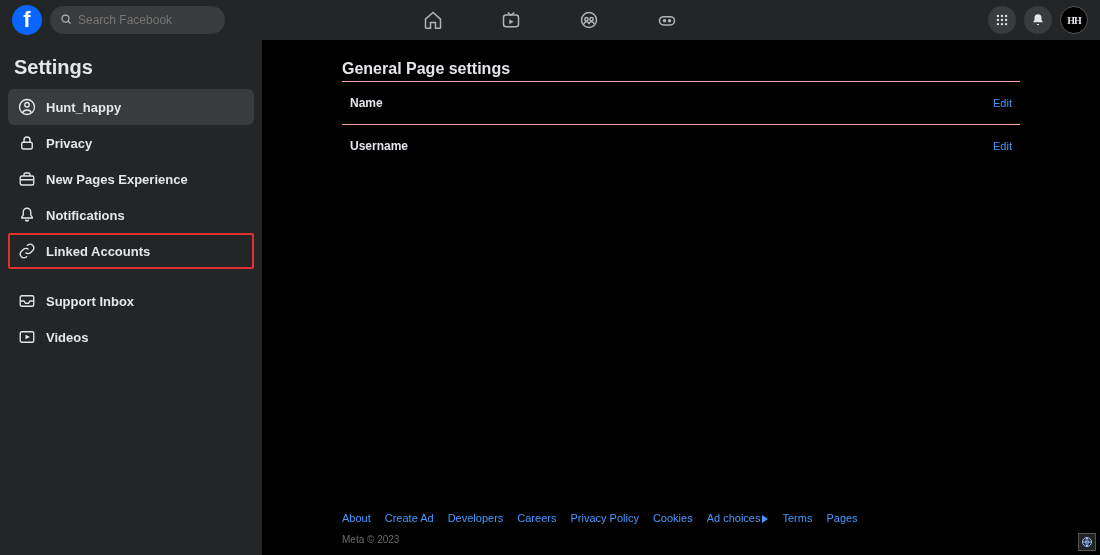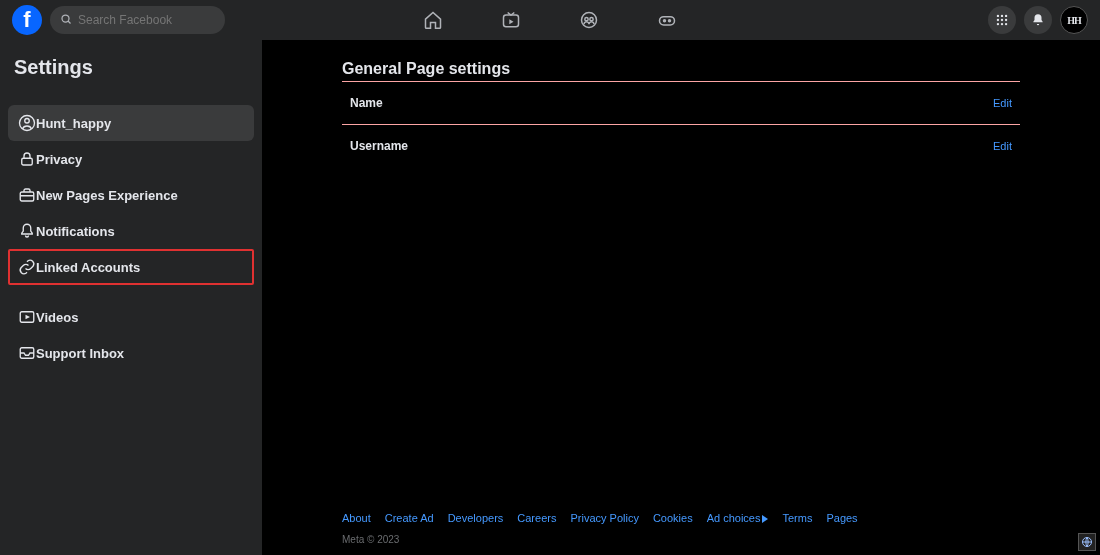--- a/index.html
+++ b/index.html
@@ -103,26 +103,27 @@
     }
     .sidebar {
       width: 262px;
       background: #242526;
       padding: 12px 8px;
       overflow-y: auto;
     }
     .sidebar-title {
       font-size: 20px;
       font-weight: 800;
-      padding: 4px 6px 26px 6px;
+      padding: 4px 6px 10px 6px;
       color: #e4e6eb;
     }
     .side-item {
       display: flex;
       align-items: center;
+      gap: 10px;
       padding: 7px 8px;
       border-radius: 6px;
       font-size: 13px;
       font-weight: 600;
       cursor: pointer;
       color: #e4e6eb;
       border: 2px solid transparent;
     }
     .side-item.active {
       background: #3a3b3c;
@@ -334,34 +335,34 @@
       </span>
       <span>Linked Accounts</span>
     </div>
 
     <div class="side-gap"></div>
 
     <div class="side-item">
       <span class="side-icon">
         <svg width="18" height="18" viewBox="0 0 24 24" fill="none" stroke="#e4e6eb" stroke-width="1.8">
             <rect x="3" y="5" width="18" height="14" rx="2"></rect>
+            <path d="M3 12h5l2 3h4l2-3h5"></path>
+          </svg>
+      </span>
+      <span>Support Inbox</span>
+    </div>
+
+    <div class="side-item">
+      <span class="side-icon">
+        <svg width="18" height="18" viewBox="0 0 24 24" fill="none" stroke="#e4e6eb" stroke-width="1.8">
+            <rect x="3" y="5" width="18" height="14" rx="2"></rect>
             <path d="M10 9l6 3-6 3z" fill="#e4e6eb" stroke="none"></path>
           </svg>
       </span>
       <span>Videos</span>
-    </div>
-
-    <div class="side-item">
-      <span class="side-icon">
-        <svg width="18" height="18" viewBox="0 0 24 24" fill="none" stroke="#e4e6eb" stroke-width="1.8">
-            <rect x="3" y="5" width="18" height="14" rx="2"></rect>
-            <path d="M3 12h5l2 3h4l2-3h5"></path>
-          </svg>
-      </span>
-      <span>Support Inbox</span>
     </div>
   </div>
 
   <div class="content">
     <div class="page-title">General Page settings</div>
 
     <div class="setting-row">
       <span class="setting-label">Name</span>
       <span class="edit-link">Edit</span>
     </div>

